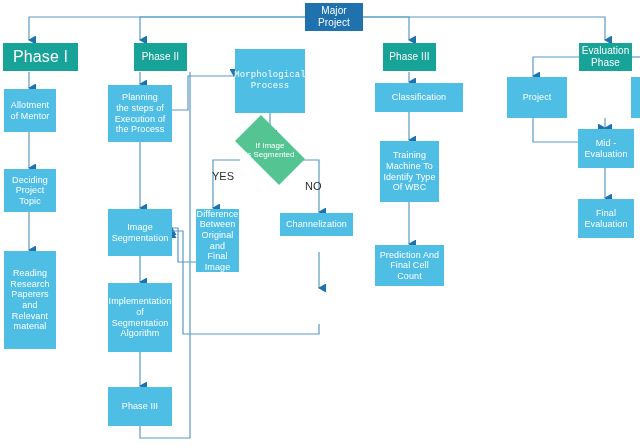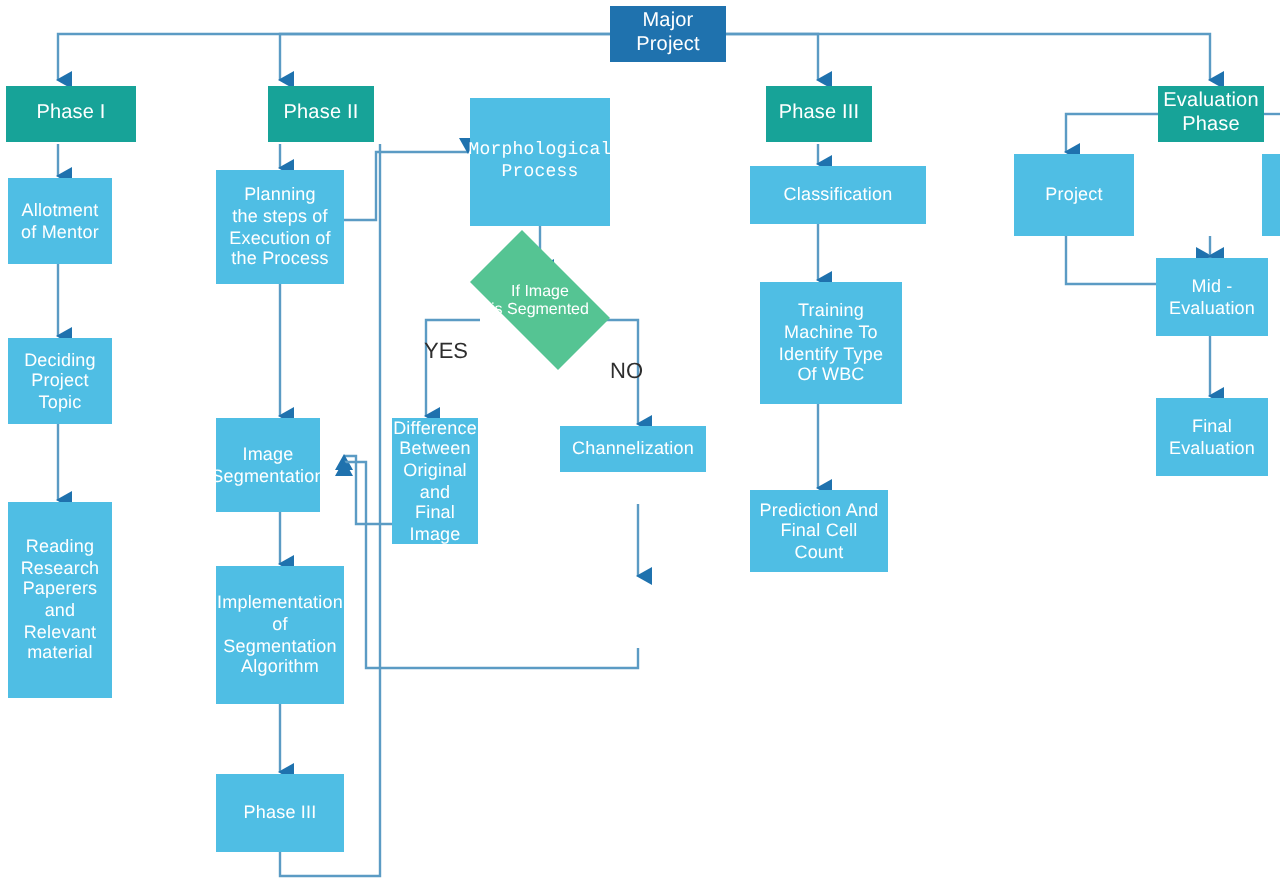--- a/index.html
+++ b/index.html
@@ -131,21 +131,21 @@
       <path d="M605,118 L605,128" marker-end="url(#ah)"></path>
       <path d="M605,168 L605,198" marker-end="url(#ah)"></path>
     </g>
   </svg>
 
   <div class="node dark" style="left:305px; top:3px; width:58px; height:28px; font-size:10px;">
     <span class="lbl">Major
 Project</span>
   </div>
 
-  <div class="node teal" style="left:3px; top:43px; width:65px; height:28px; font-size:10px;">
+  <div class="node teal" style="left:3px; top:43px; width:75px; height:28px; font-size:16px;">
     <span class="lbl">Phase I</span>
   </div>
   <div class="node teal" style="left:114px; top:43px; width:53px; height:28px; font-size:10px;margin-left:20px;">
     <span class="lbl">Phase II</span>
   </div>
   <div class="node teal" style="left:383px; top:43px; width:53px; height:28px; font-size:10px;">
     <span class="lbl">Phase III</span>
   </div>
   <div class="node teal" style="left:579px; top:43px; width:53px; height:28px; font-size:10px;">
     <span class="lbl">Evaluation
@@ -169,21 +169,21 @@
 Relevant
 material</span>
   </div>
 
   <div class="node light" style="left:108px; top:85px; width:64px; height:57px; font-size:9px;">
     <span class="lbl">Planning
 the steps of
 Execution of
 the Process</span>
   </div>
-  <div class="node light" style="left:108px; top:209px; width:52px; height:47px; font-size:9px;">
+  <div class="node light" style="left:108px; top:209px; width:64px; height:47px; font-size:9px;">
     <span class="lbl">Image
 Segmentation</span>
   </div>
   <div class="node light" style="left:108px; top:283px; width:64px; height:69px; font-size:9px;">
     <span class="lbl">Implementation
 of
 Segmentation
 Algorithm</span>
   </div>
   <div class="node light" style="left:108px; top:387px; width:64px; height:39px; font-size:9px;">
@@ -210,21 +210,21 @@
 Original and
 Final Image</span>
   </div>
   <div class="node light" style="left:280px; top:213px; width:73px; height:23px; font-size:9px;">
     <span class="lbl">Channelization</span>
   </div>
 
   <div class="node light" style="left:375px; top:83px; width:88px; height:29px; font-size:9px;">
     <span class="lbl">Classification</span>
   </div>
-  <div class="node light" style="left:380px; top:141px; width:71px; height:61px; font-size:9px;">
+  <div class="node light" style="left:380px; top:141px; width:59px; height:61px; font-size:9px;">
     <span class="lbl">Training
 Machine To
 Identify Type
 Of WBC</span>
   </div>
   <div class="node light" style="left:375px; top:245px; width:69px; height:41px; font-size:9px;">
     <span class="lbl">Prediction And
 Final Cell
 Count</span>
   </div>

